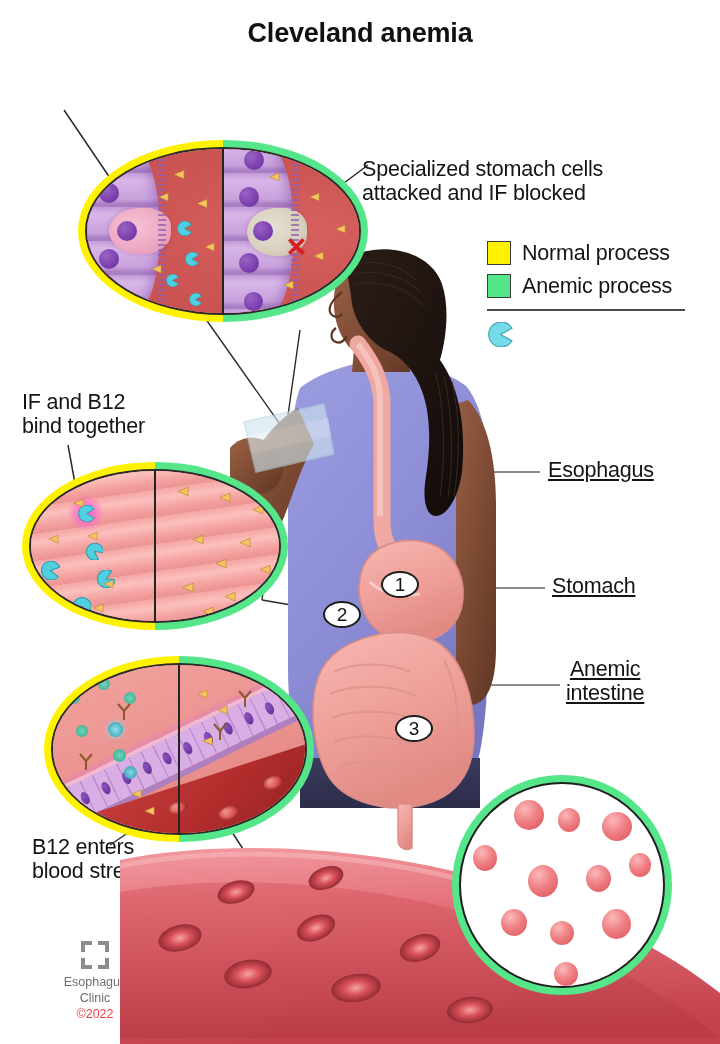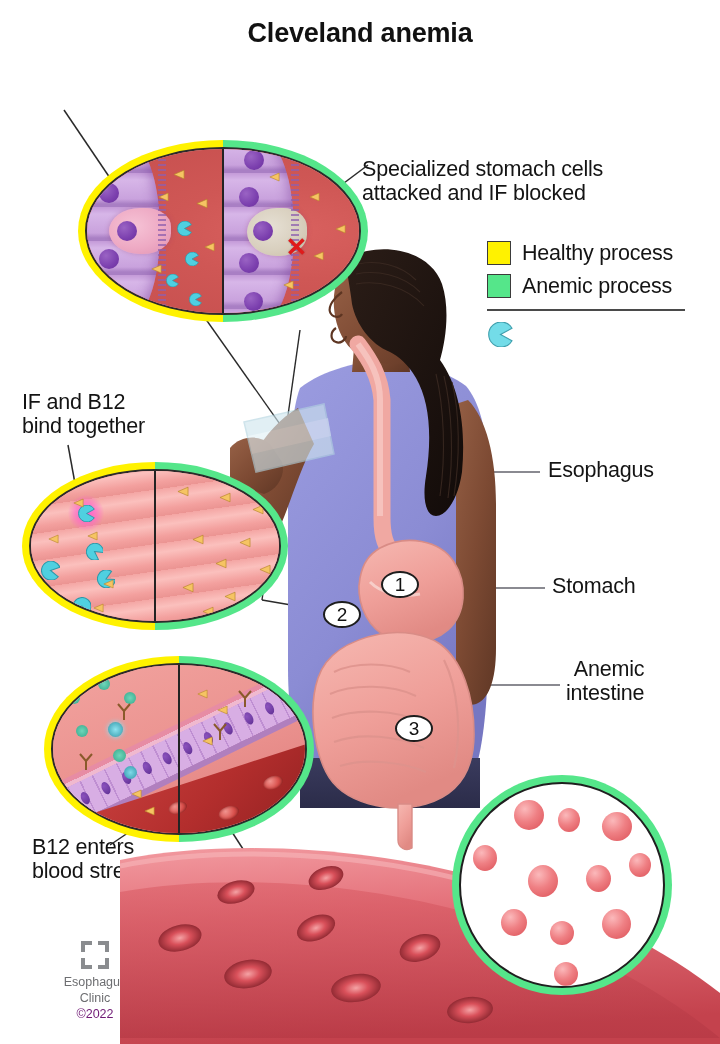--- a/index.html
+++ b/index.html
@@ -30,21 +30,21 @@
   }
 
   
   .callout {
     font-size: 21.5px;
     line-height: 1.12;
     color: #141414;
     white-space: pre-line;
     letter-spacing: -0.2px;
   }
-  .callout.right { text-align: right; }
+  .callout.right { text-align: center; text-decoration: underline; }
 
   
   #legend { left: 487px; top: 238px; width: 225px; }
   .legend-row {
     display: flex; align-items: center;
     gap: 11px; margin-bottom: 3px;
     height: 30px;
   }
   .sw {
     width: 24px; height: 24px;
@@ -191,21 +191,21 @@
   }
   .defcell {
     position:absolute; border-radius:50%;
     background: radial-gradient(circle at 36% 30%, #fbb9bb 0%, #ef8084 45%, #dc5157 100%);
   }
 
   
   #cc { left: 35px; top: 940px; width: 120px; text-align:center; }
   #cc-mark { width: 30px; height: 30px; margin: 0 auto 5px; position: relative; }
   #cc-name { font-size: 12.5px; color: #6d6e71; line-height: 1.25; }
-  #cc-year { font-size: 12.5px; color: #701a75; margin-top: 1px; }
+  #cc-year { font-size: 12.5px; color: #ef4444; margin-top: 1px; }
 </style>
 </head>
 <body>
 
 <div id="stage">
 
   <div class="abs" id="title">Cleveland anemia</div>
 
   <svg class="abs" style="left:0;top:0;width:720px;height:1044px;z-index:5;pointer-events:none">
 
@@ -250,21 +250,21 @@
 
   <div class="abs callout right" style="left:548px;top:458px;">Esophagus</div>
   <div class="abs callout right" style="left:552px;top:574px;">Stomach</div>
   <div class="abs callout right" style="left:566px;top:657px;">Anemic
 intestine</div>
 
   <div class="abs" id="legend">
 
     <div class="legend-row">
       <span class="sw" style="background:#FFF200"></span>
-      <span class="legend-label">Healthy process</span>
+      <span class="legend-label">Normal process</span>
     </div>
 
     <div class="legend-row">
       <span class="sw" style="background:#55E68A"></span>
       <span class="legend-label">Anemic process</span>
     </div>
 
     <div id="legend-divider"></div>
 
     <div class="legend-row sym">

